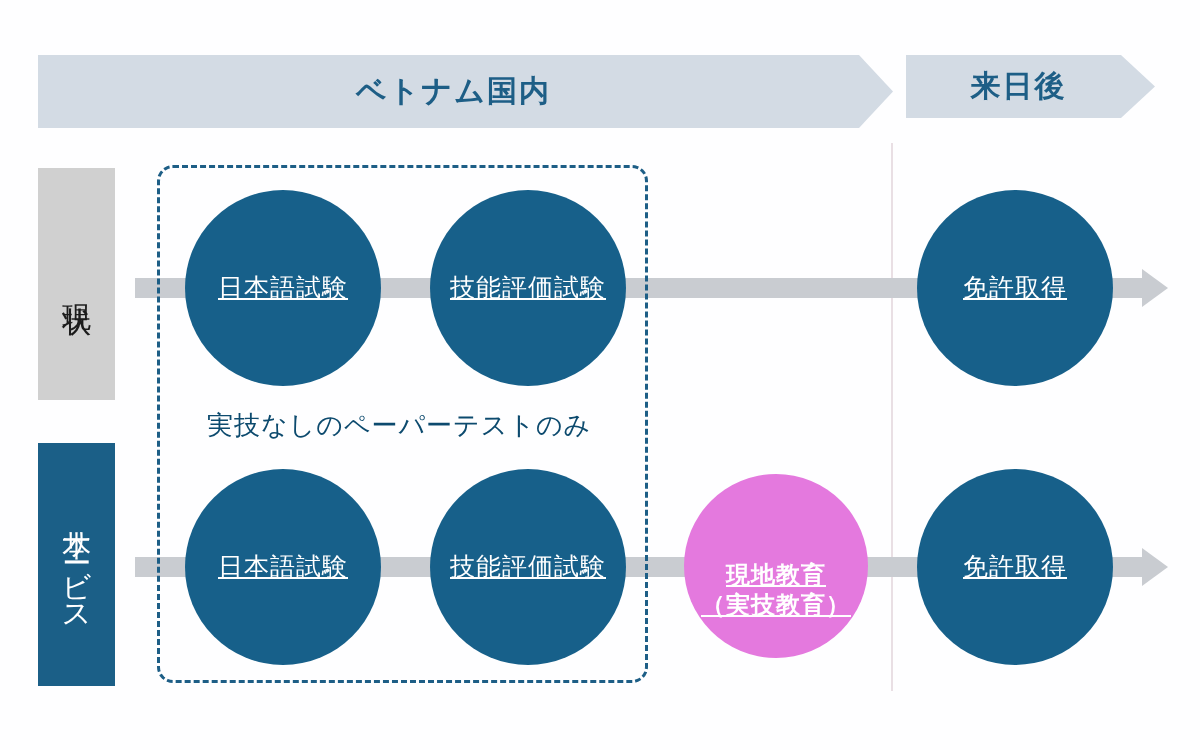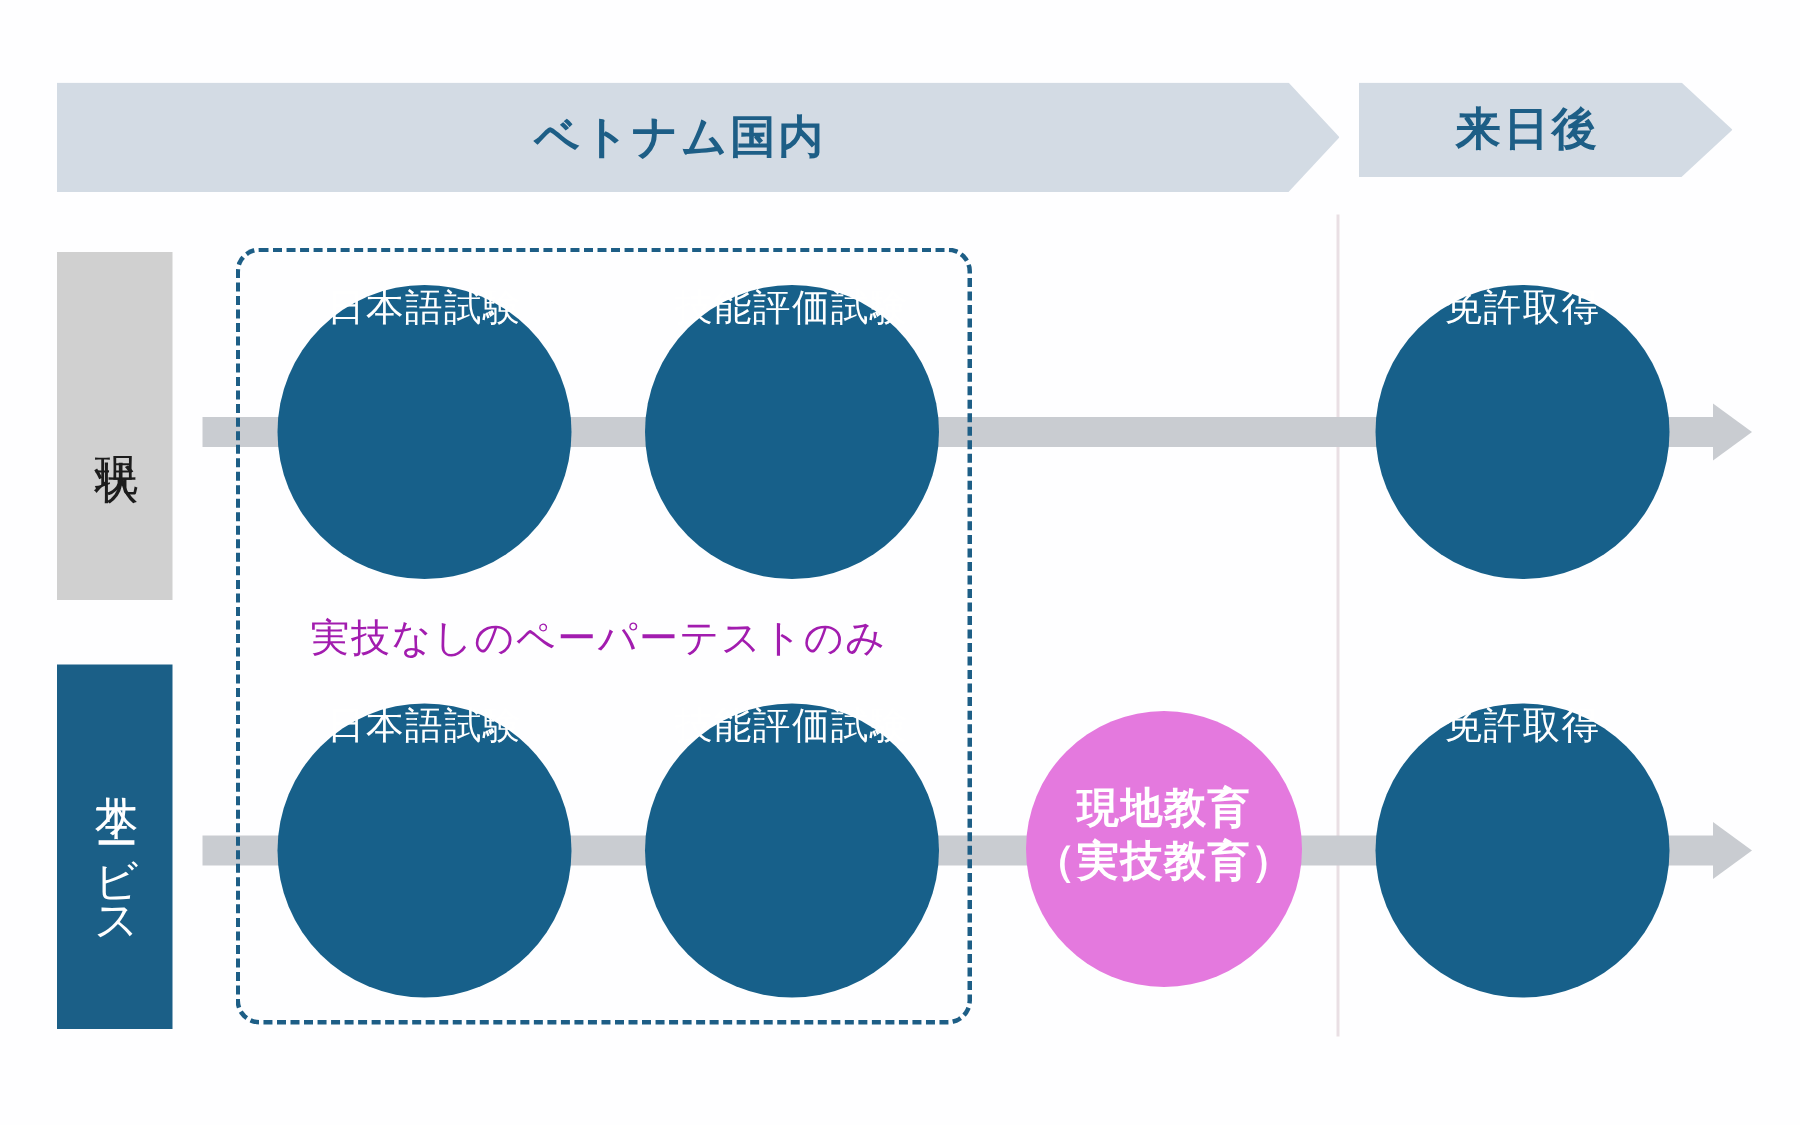--- a/index.html
+++ b/index.html
@@ -87,44 +87,45 @@
     border-top: 19px solid transparent;
     border-bottom: 19px solid transparent;
     border-left: 26px solid #c9ccd1;
   }
 
   
   .circle {
     position: absolute;
     border-radius: 50%;
     display: flex;
-    align-items: flex-start;
+    align-items: center;
     justify-content: center;
     text-align: center;
     color: #ffffff;
     box-sizing: border-box;
+    text-decoration: underline;
   }
   .circle.blue { background: #17608a; }
   .circle.pink { background: #e479de; }
   .circle .ctext {
     font-size: 25px;
     letter-spacing: 1px;
     line-height: 1.25;
     white-space: pre-line;
   }
   .circle.pink .ctext {
     font-weight: bold;
-    font-size: 28px;
+    font-size: 24px;
     margin-top: 47px;
   }
 
   
   .note {
     position: absolute;
-    color: #a21caf;
+    color: #0c4a6e;
     font-size: 26px;
     letter-spacing: 1px;
     white-space: nowrap;
   }
 </style>
 </head>
 <body>
 
 <div id="stage">
 

